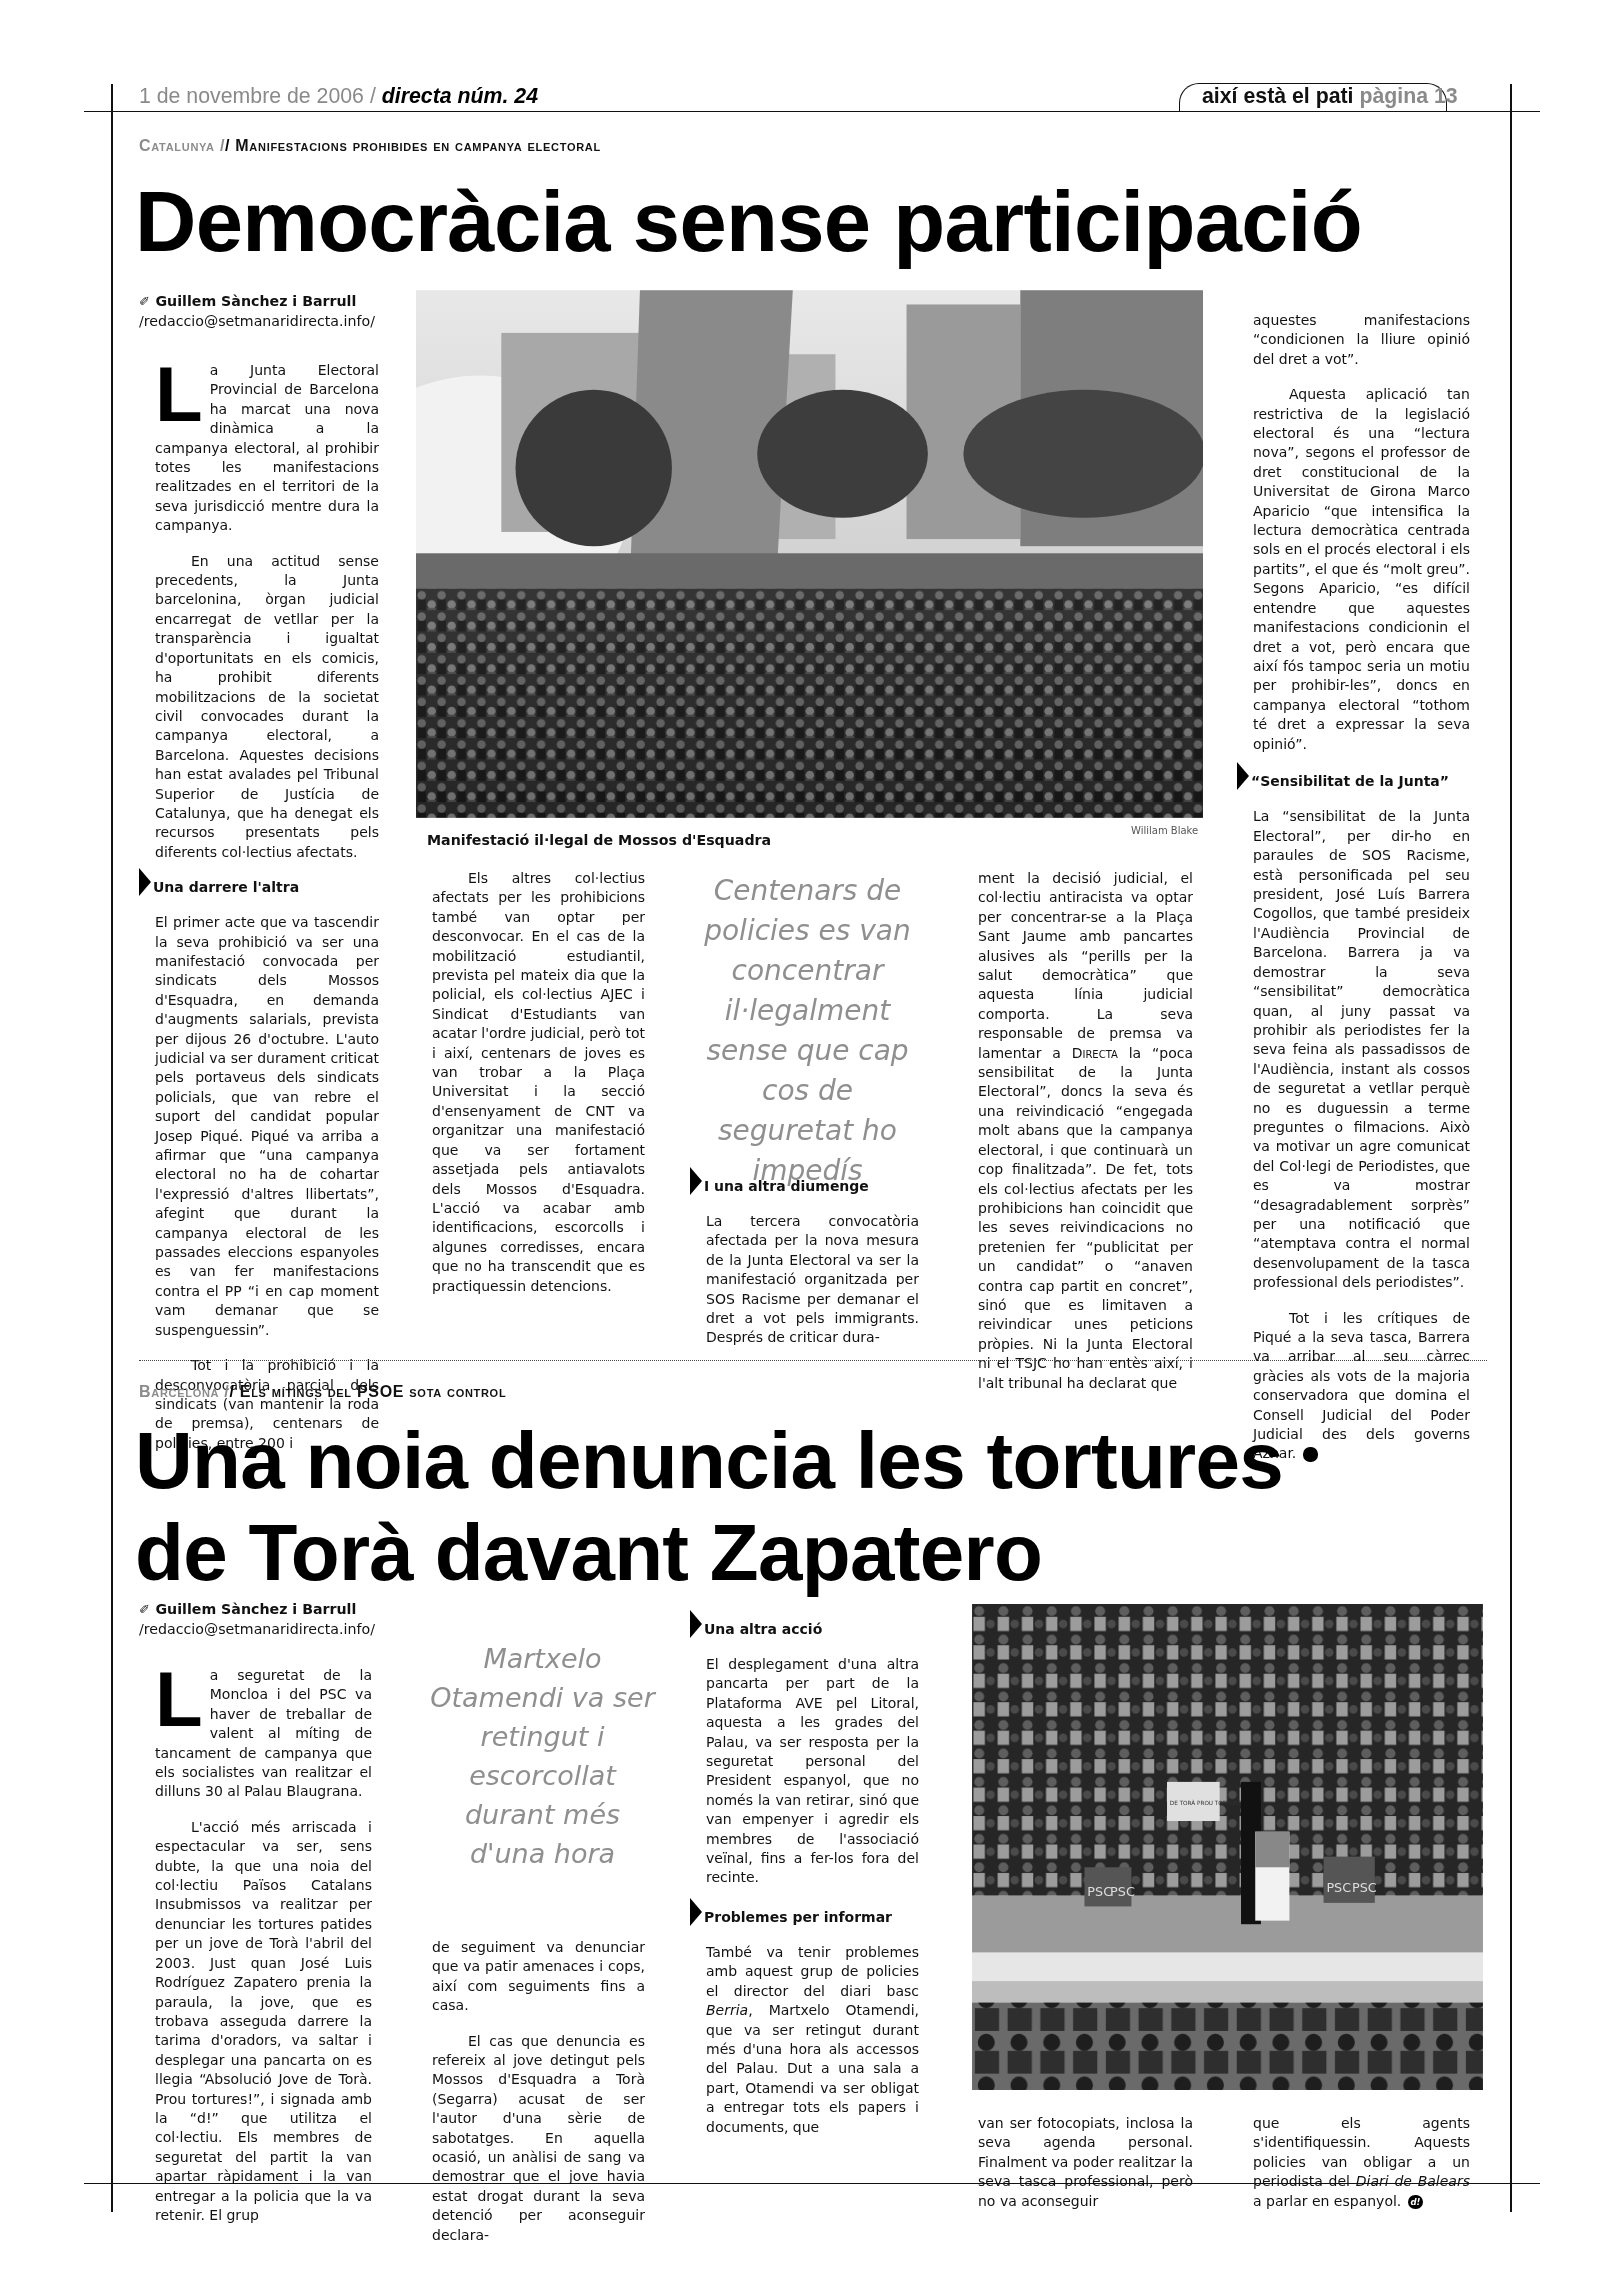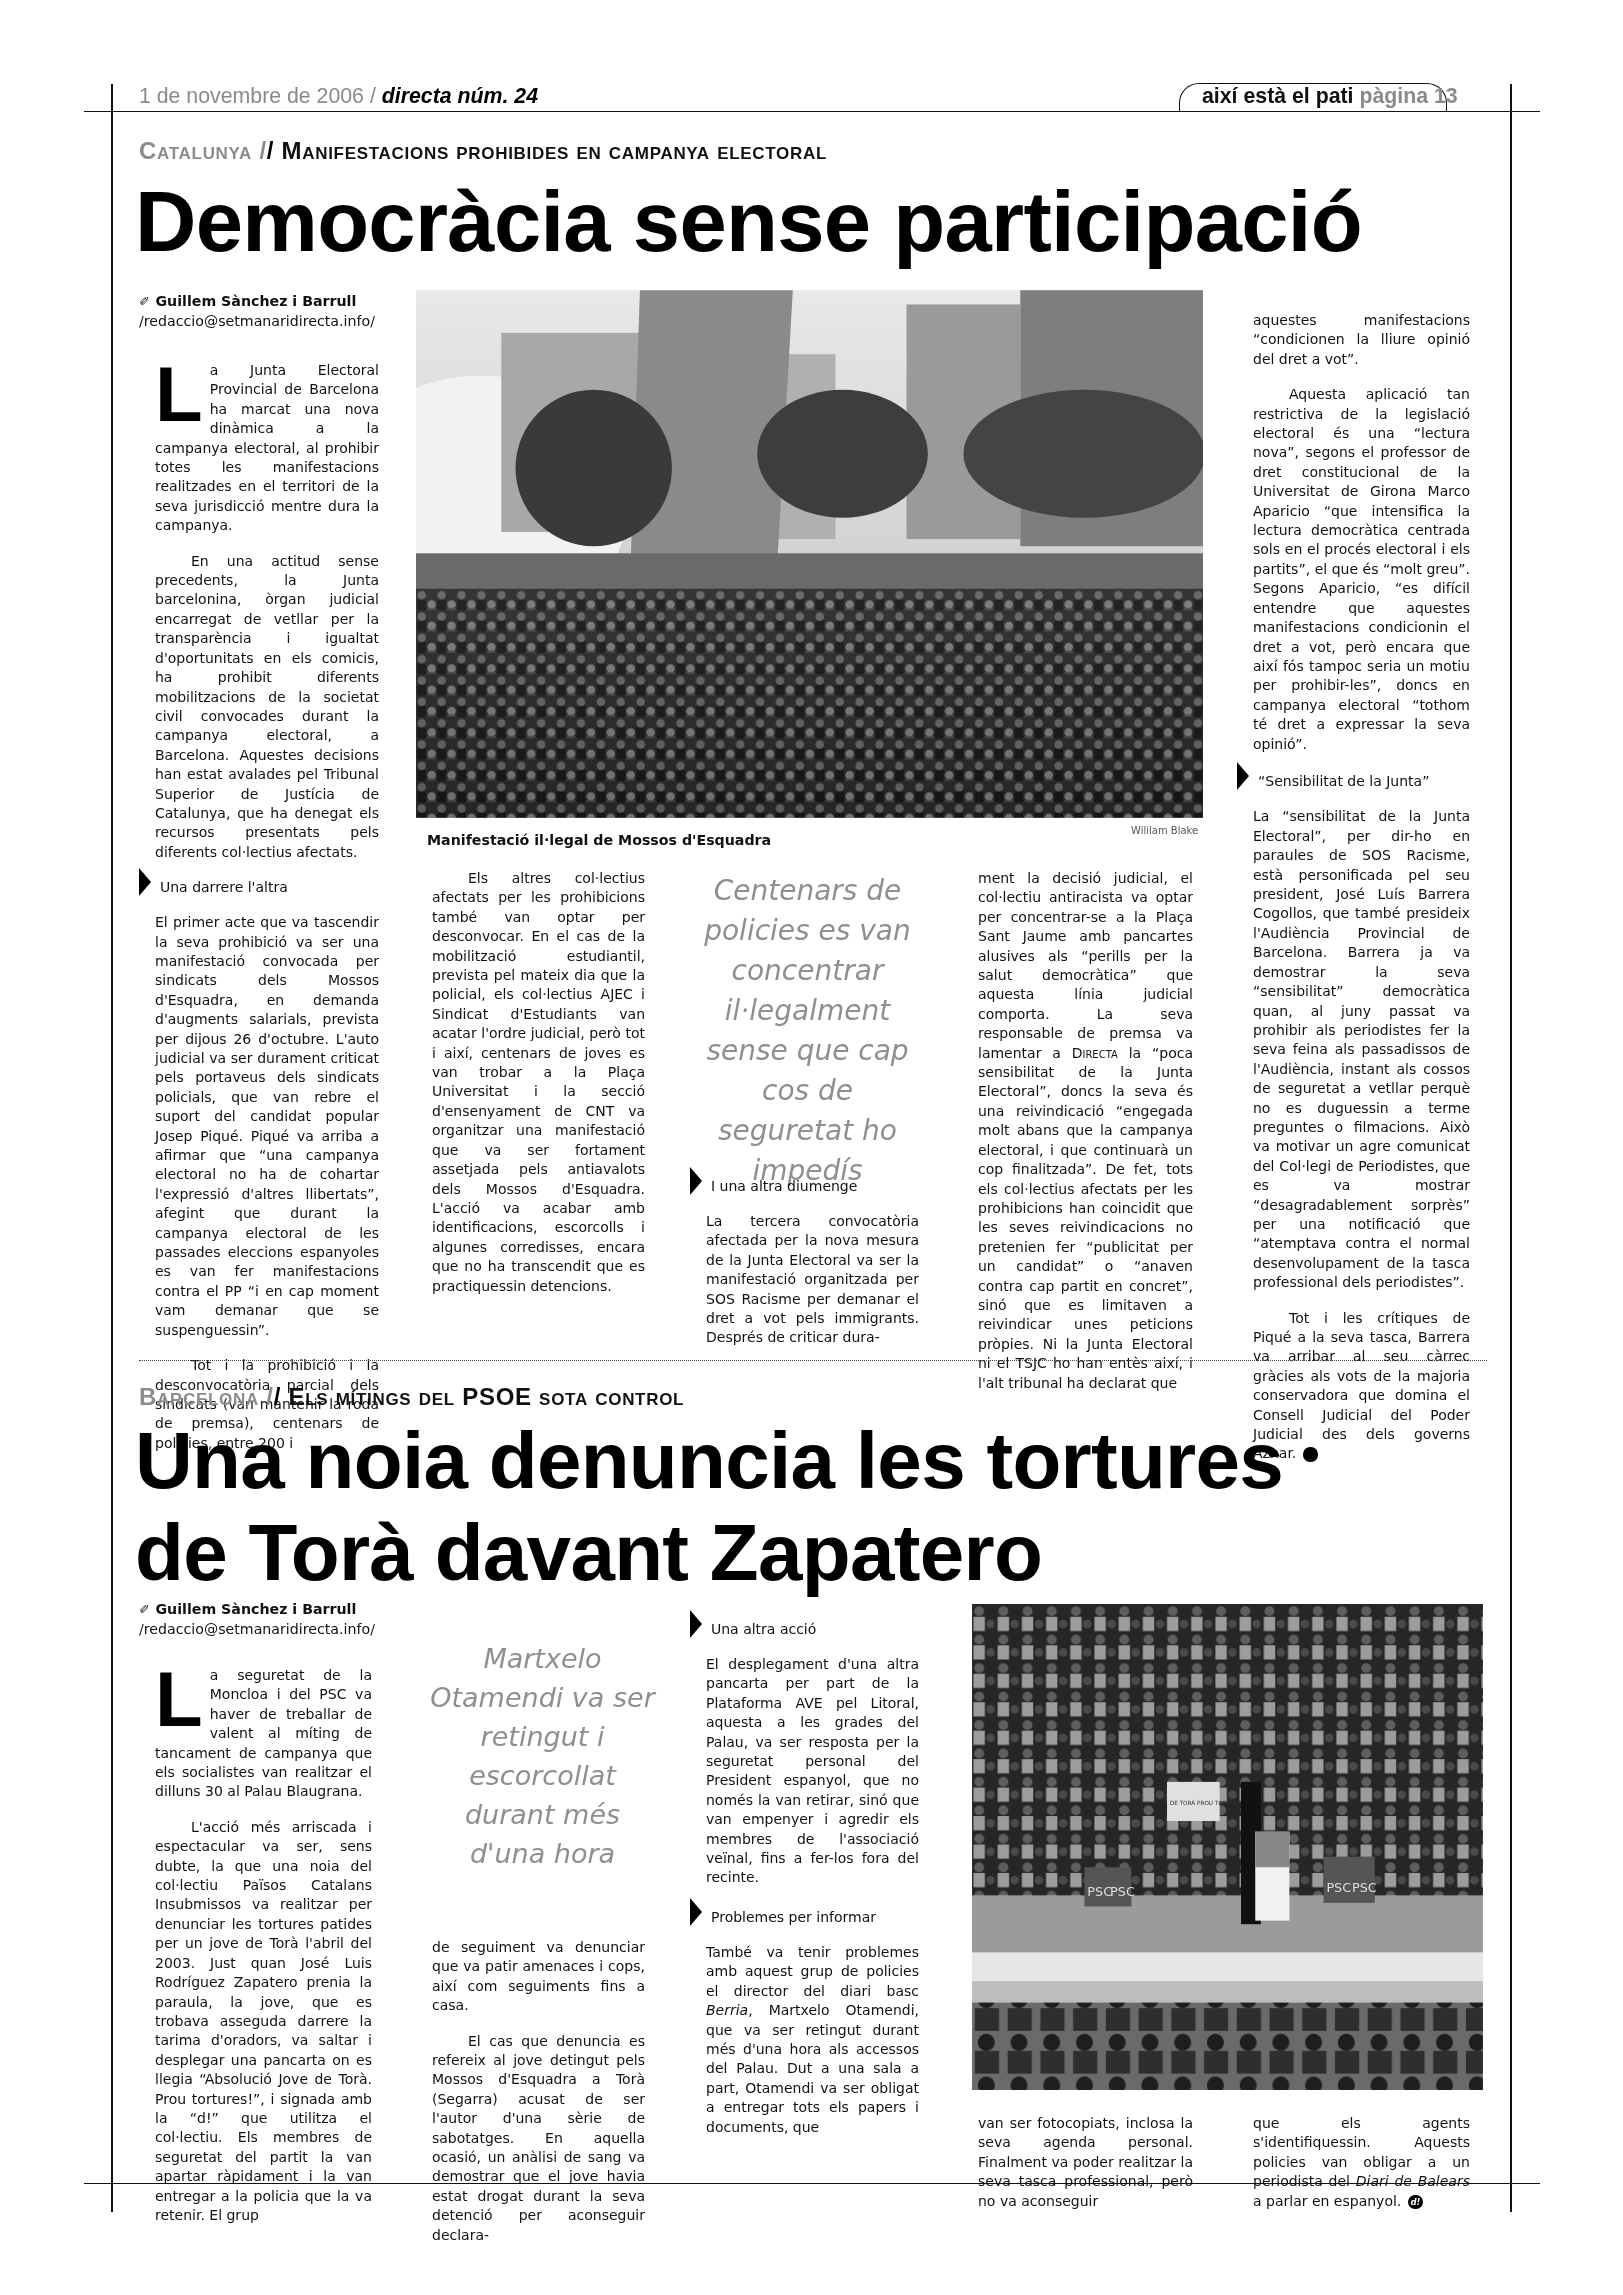--- a/index.html
+++ b/index.html
@@ -11,37 +11,37 @@
   .dotted { position:absolute; height:0; border-top:1.4px dotted #444; }
 
   
   .run-date { left:139px; top:84px; font-family:"Liberation Sans", sans-serif; font-size:21.3px; color:#8a8a8a; white-space:nowrap; }
   .run-date b { color:#000; font-style:italic; font-weight:bold; }
   .tab { left:1179px; top:83px; width:266px; height:28.4px; border:1.4px solid #111; border-bottom:none; border-radius:20px 20px 0 0; }
   .tab-text { left:1202px; top:84px; width:228px; text-align:center; font-family:"Liberation Sans", sans-serif; font-weight:bold; font-size:21.3px; white-space:nowrap; }
   .tab-text .grey { color:#8a8a8a; }
 
   
-  .kicker { font-family:"Liberation Sans", sans-serif; font-weight:bold; font-size:24px; font-variant:small-caps; letter-spacing:0.7px; white-space:nowrap; }
+  .kicker { font-family:"Liberation Sans", sans-serif; font-weight:bold; font-size:16px; font-variant:small-caps; letter-spacing:0.7px; white-space:nowrap; }
   .kicker .section { color:#8c8c8c; }
   .kicker .slash { color:#8c8c8c; }
   .kicker .slash b { color:#000; }
   .headline { font-family:"Liberation Sans", sans-serif; font-weight:bold; color:#000; white-space:nowrap; letter-spacing:-0.7px; }
 
   
   .byline { font-family:"DejaVu Sans", sans-serif; font-size:14.2px; line-height:18.5px; }
   .byline .author { font-weight:bold; }
   .byline .pen { font-size:12.8px; margin-right:5.7px; }
 
   
   .col { font-family:"DejaVu Sans", sans-serif; font-size:14px; line-height:19.4px; text-align:justify; hyphens:auto; color:#111; }
   .col p { margin:16px; text-indent:0; }
   .col p.ind { text-indent:36px; }
   .dropcap { float:left; font-family:"Liberation Sans", sans-serif; font-weight:bold; font-size:78px; line-height:58px; margin:4.3px 7.1px 0 0; color:#000; }
-  .subhead { position:relative; font-weight:normal; padding-left:21px; margin-top:12.8px; line-height:19px; }
+  .subhead { position:relative; font-weight:bold; padding-left:14px; margin-top:12.8px; line-height:19px; }
   .subhead .arrow { position:absolute; left:0; top:-10px; width:0; height:0; border-left:12.8px solid #000; border-top:14.2px solid transparent; border-bottom:14.2px solid transparent; }
   .endmark { display:inline-block; width:14.2px; height:14.2px; border-radius:50%; background:#000; color:#fff; font-size:8.5px; line-height:14.2px; text-align:center; font-weight:bold; font-style:italic; margin-left:7.1px; vertical-align:middle; }
 
   
   .pull { font-family:"DejaVu Sans", sans-serif; font-style:italic; color:#8f8f8f; text-align:center; }
 
   
   .photo { position:absolute; overflow:hidden; }
   .caption { font-family:"DejaVu Sans", sans-serif; font-weight:bold; font-size:14.2px; white-space:nowrap; }
   .credit { font-family:"DejaVu Sans", sans-serif; font-size:10px; color:#555; white-space:nowrap; }

